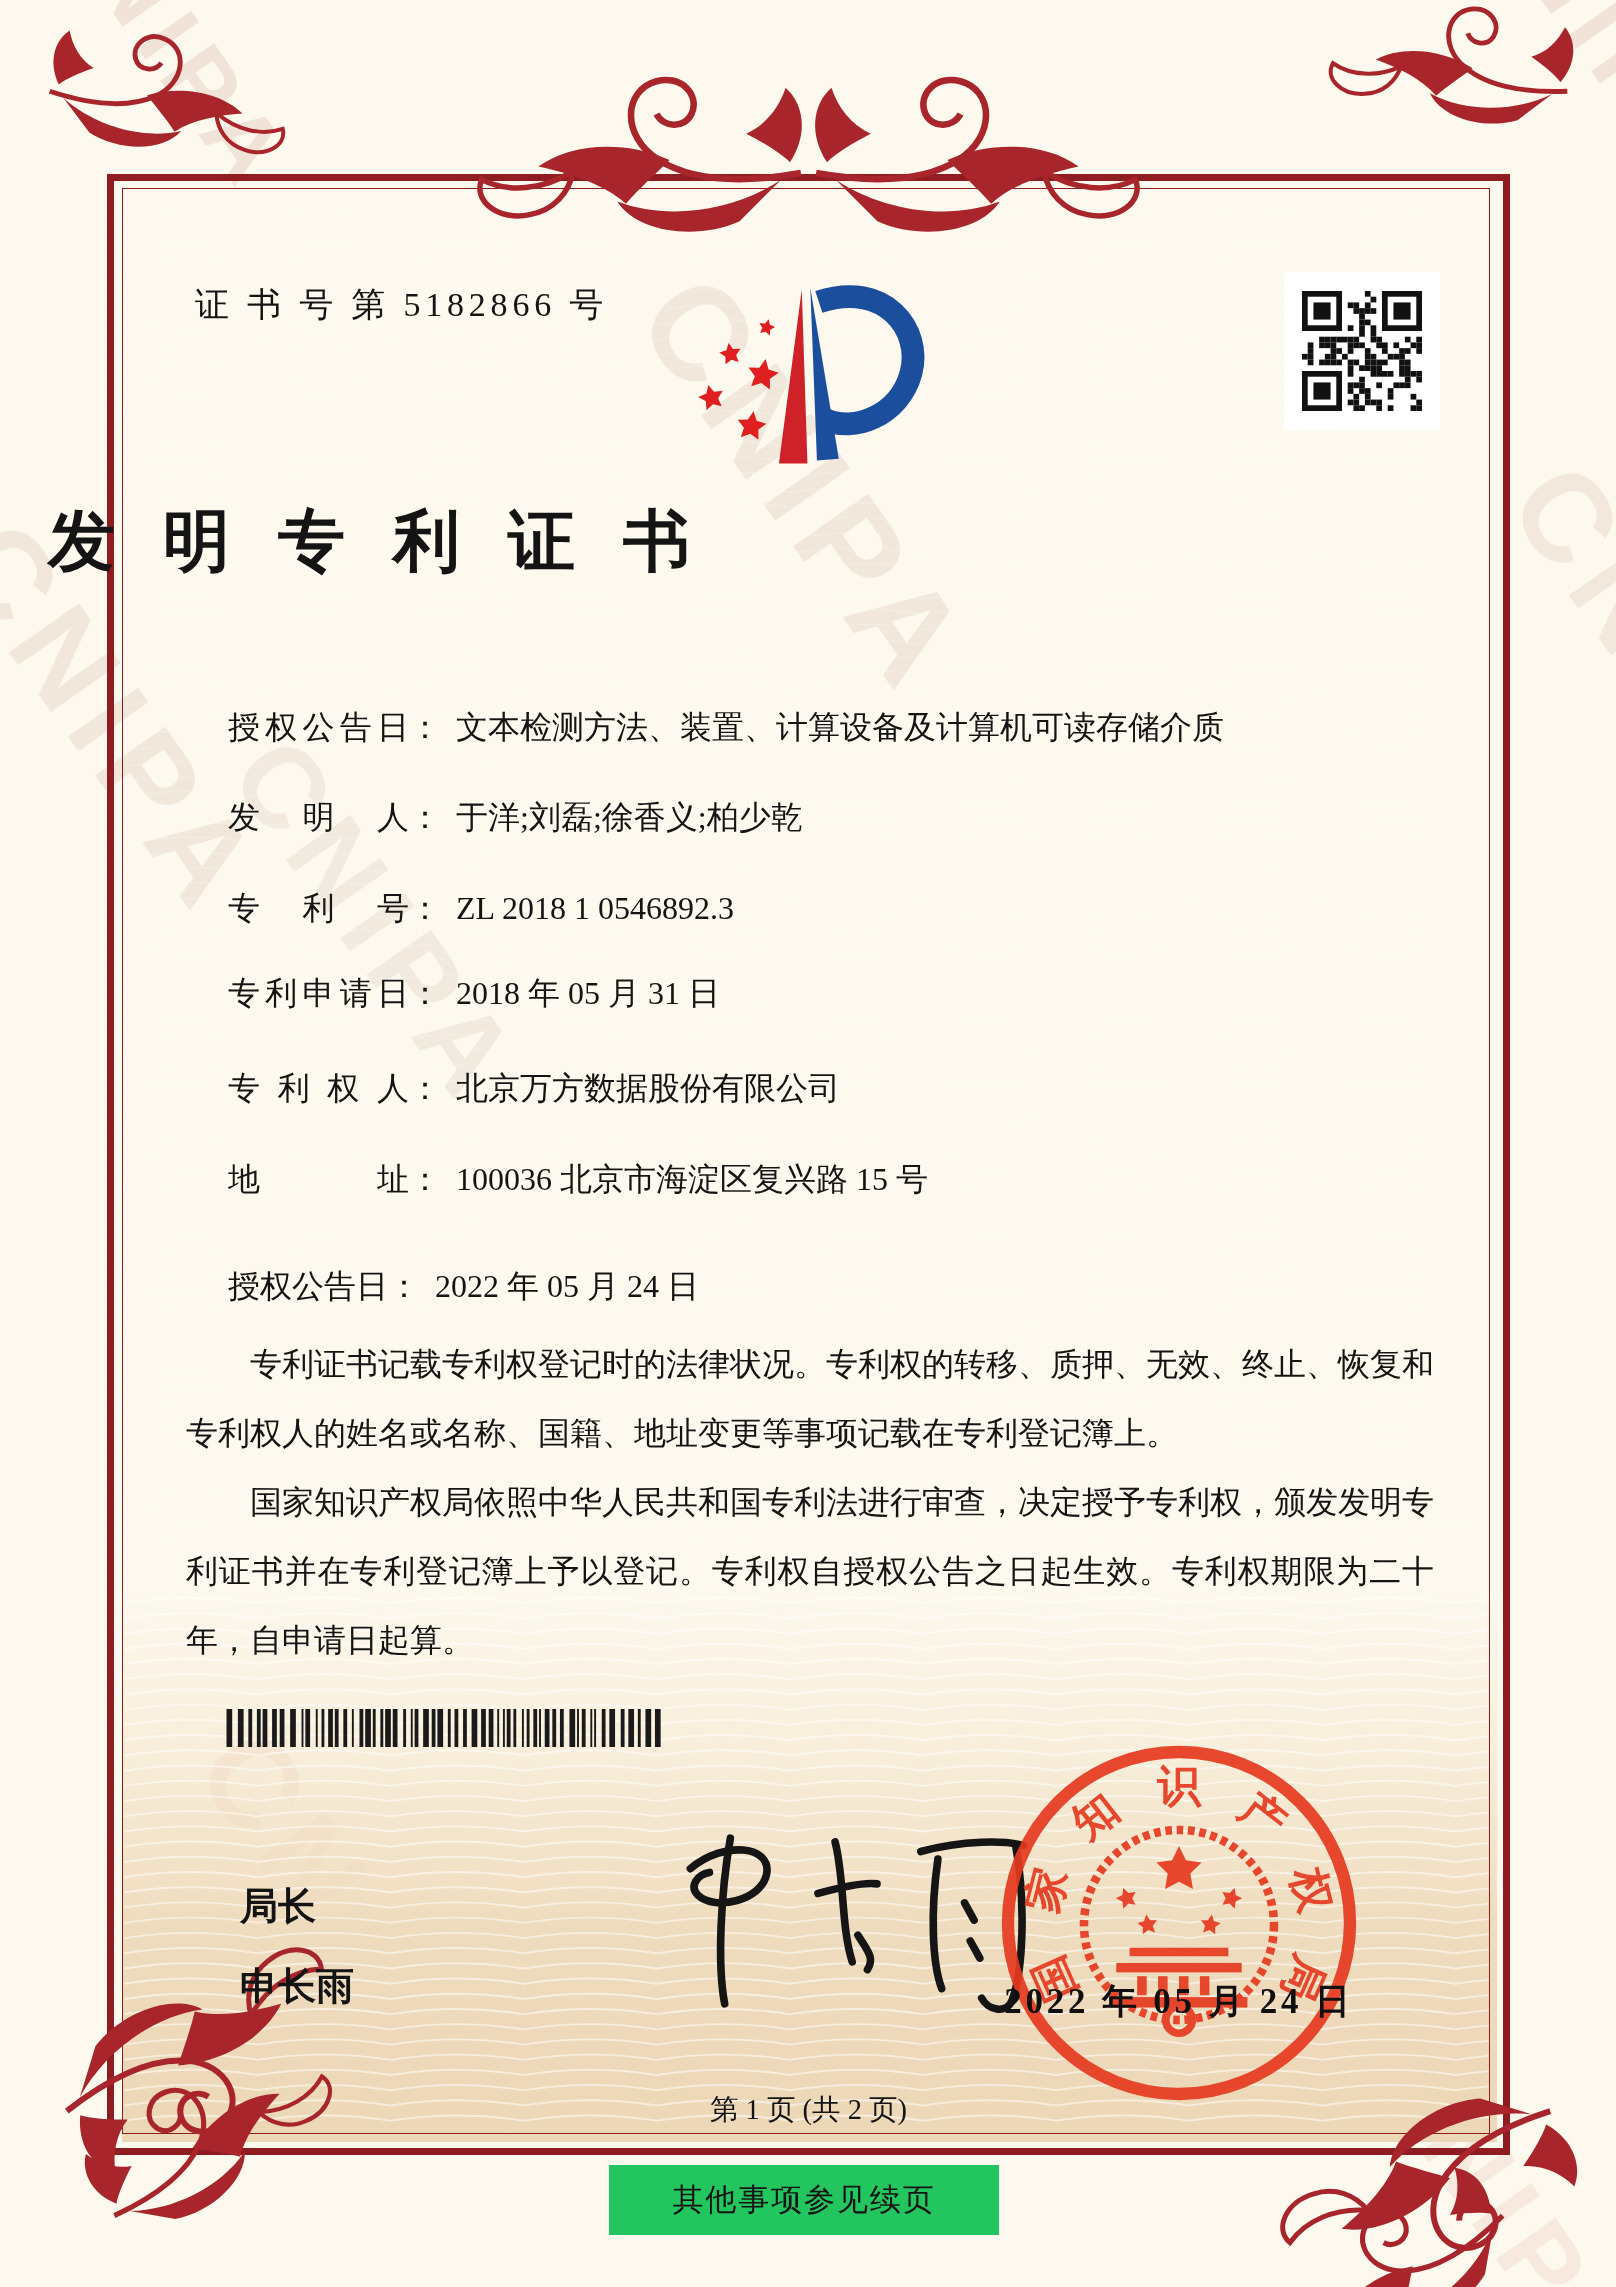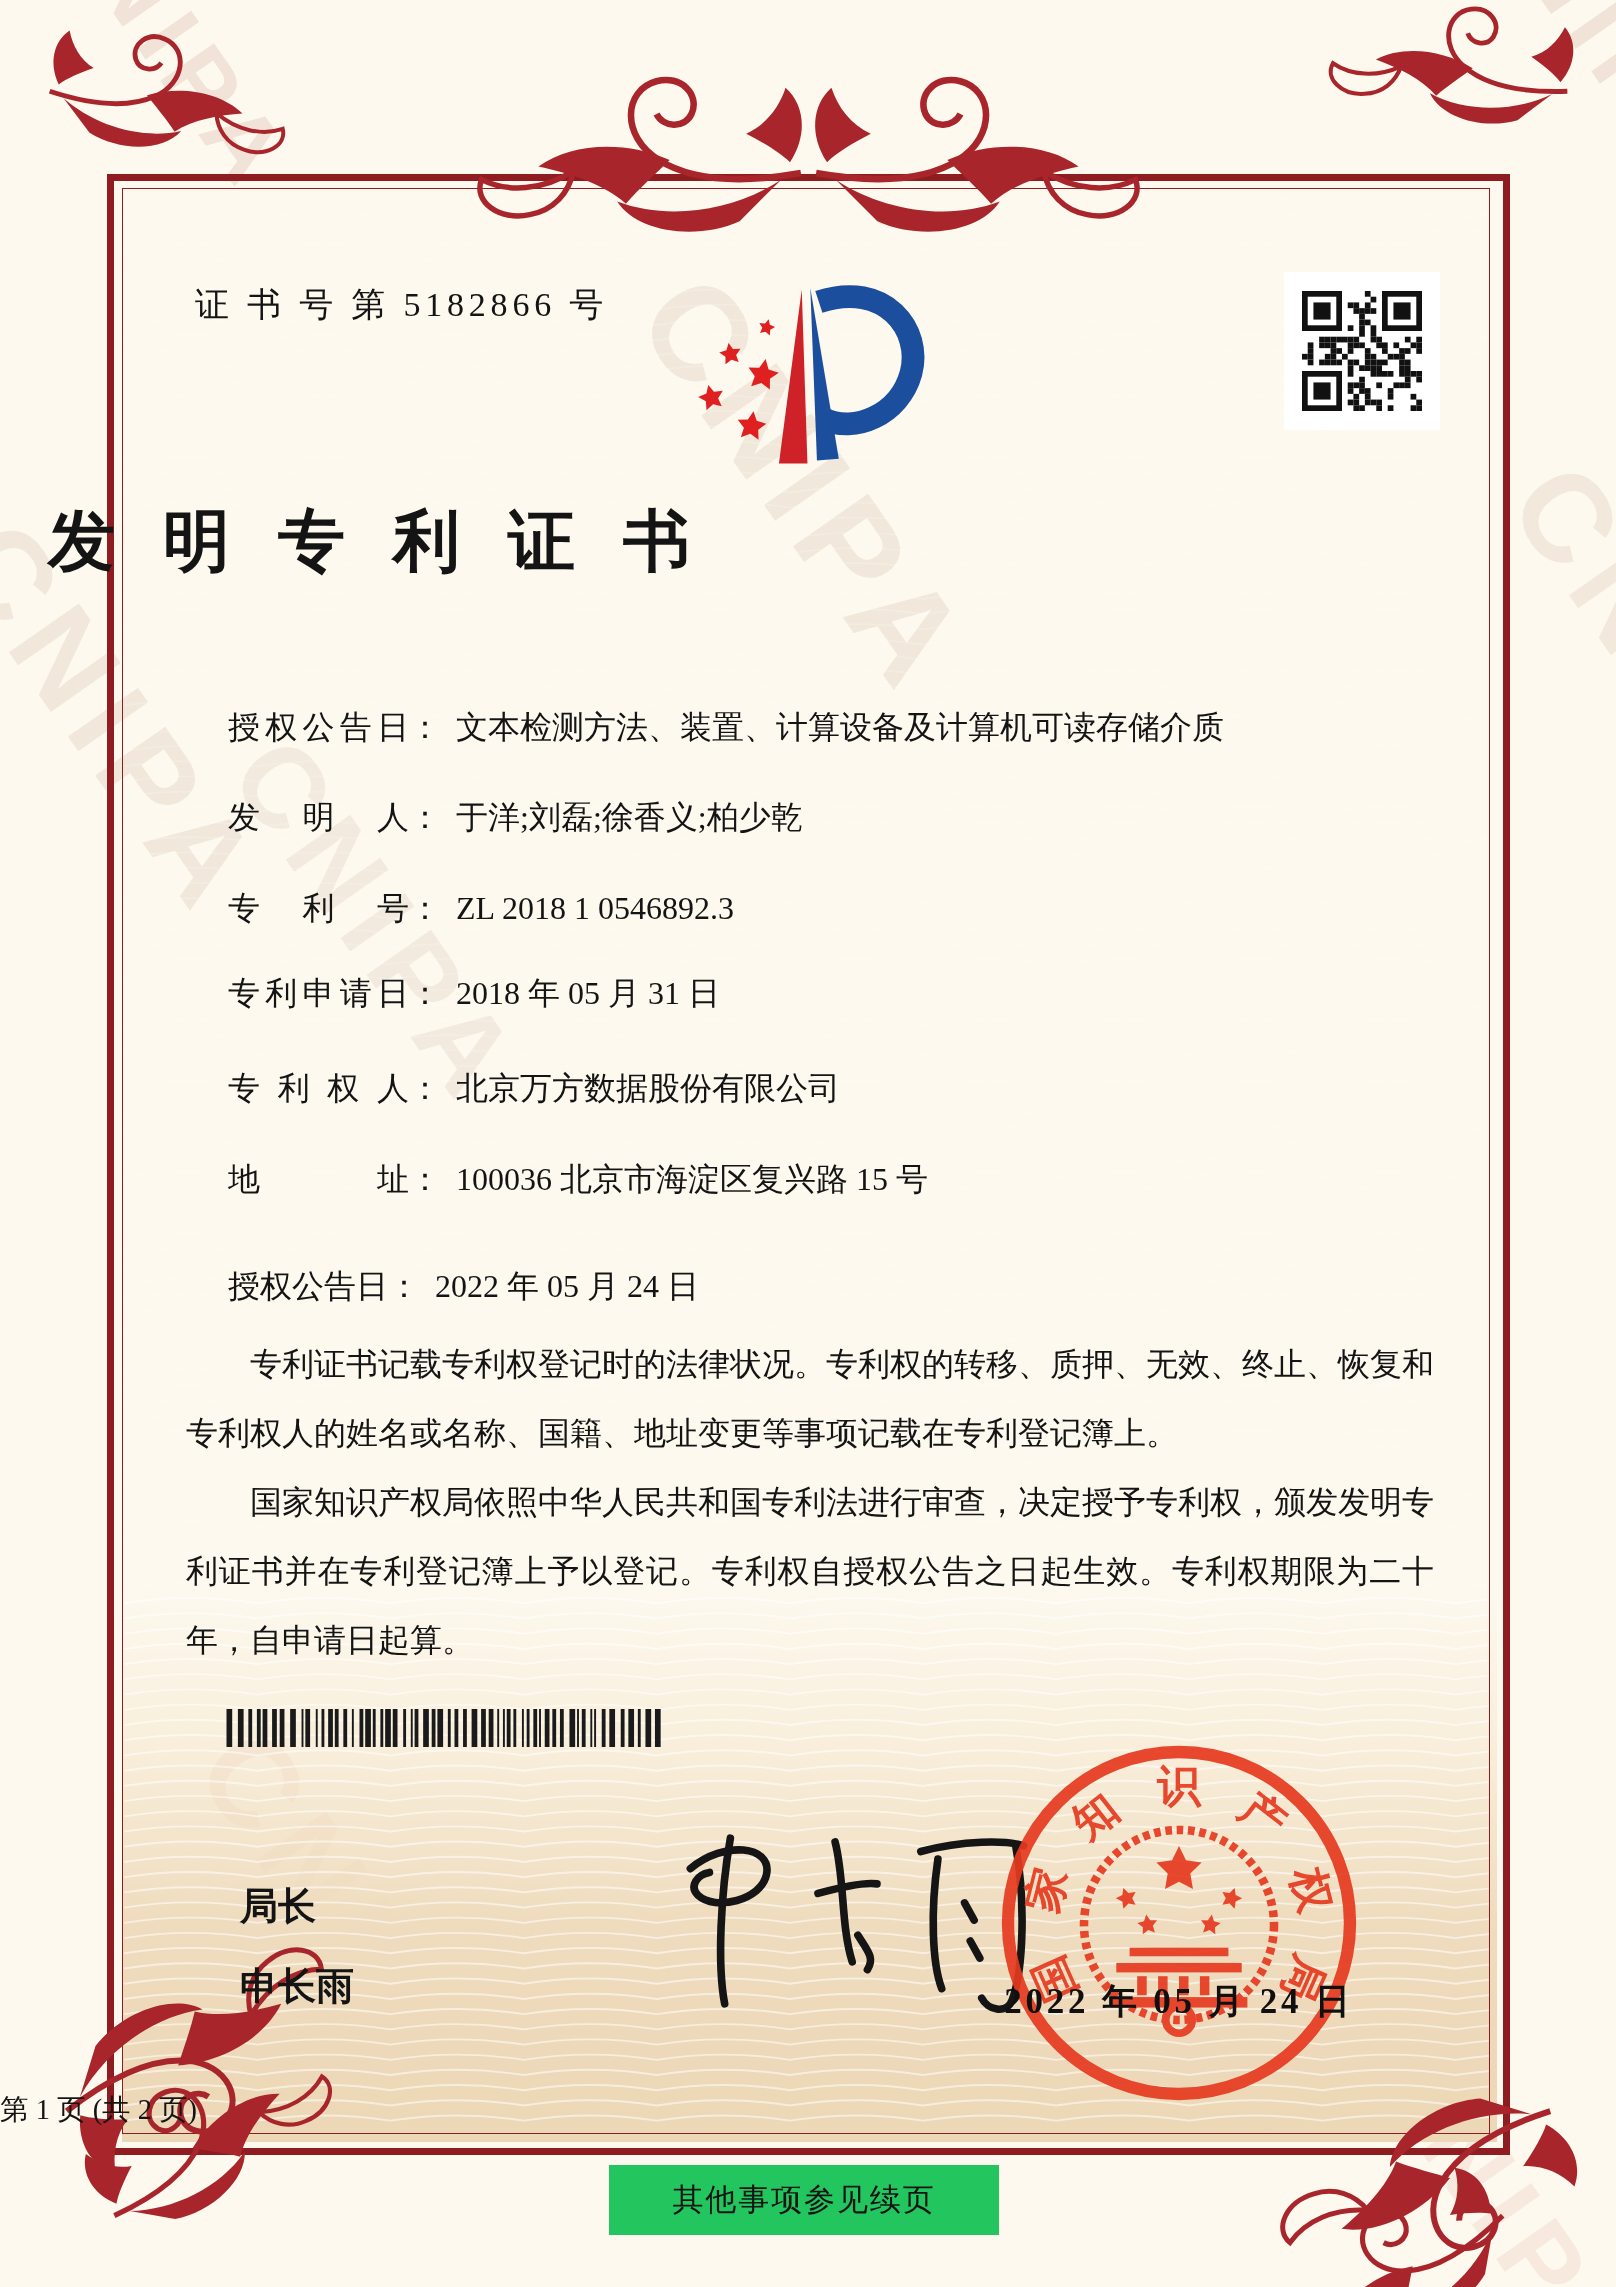--- a/index.html
+++ b/index.html
@@ -45,21 +45,21 @@
   .sig-title{position:absolute;left:240px;top:1881px;font-size:38px;
              font-family:Liberation Mono, monospace;font-weight:600;}
   .sig-name{position:absolute;left:240px;top:1961px;font-size:38px;
             font-family:"Liberation Sans",sans-serif;font-weight:600;}
   .sig-hand{position:absolute;left:618px;top:1802px;}
   
   .seal{position:absolute;left:989px;top:1733px;}
   .seal-date{position:absolute;left:989px;top:1978px;width:380px;text-align:center;
              font-size:35px;letter-spacing:3.8px;color:#101010;font-weight:bold;}
   
-  .pagenum{position:absolute;left:0;top:2091px;width:1617px;font-size:28.5px;}
+  .pagenum{position:absolute;left:0;top:2091px;width:1617px;text-align:center;font-size:28.5px;}
   .note{position:absolute;left:609px;top:2165px;width:390px;height:70px;background:#22c55e;
         text-align:center;line-height:70px;font-size:31px;letter-spacing:1.9px;}
 </style>
 </head>
 <body>
 
 <div class="page">
 
   <div class="wm" style="left:-9.5px;top:-19px;font-size:95px;color:rgba(205,150,135,.22);">CNIPA</div>
   <div class="wm" style="left:1408px;top:-38px;font-size:105px;color:rgba(205,150,135,.22);">CNIPA</div>

